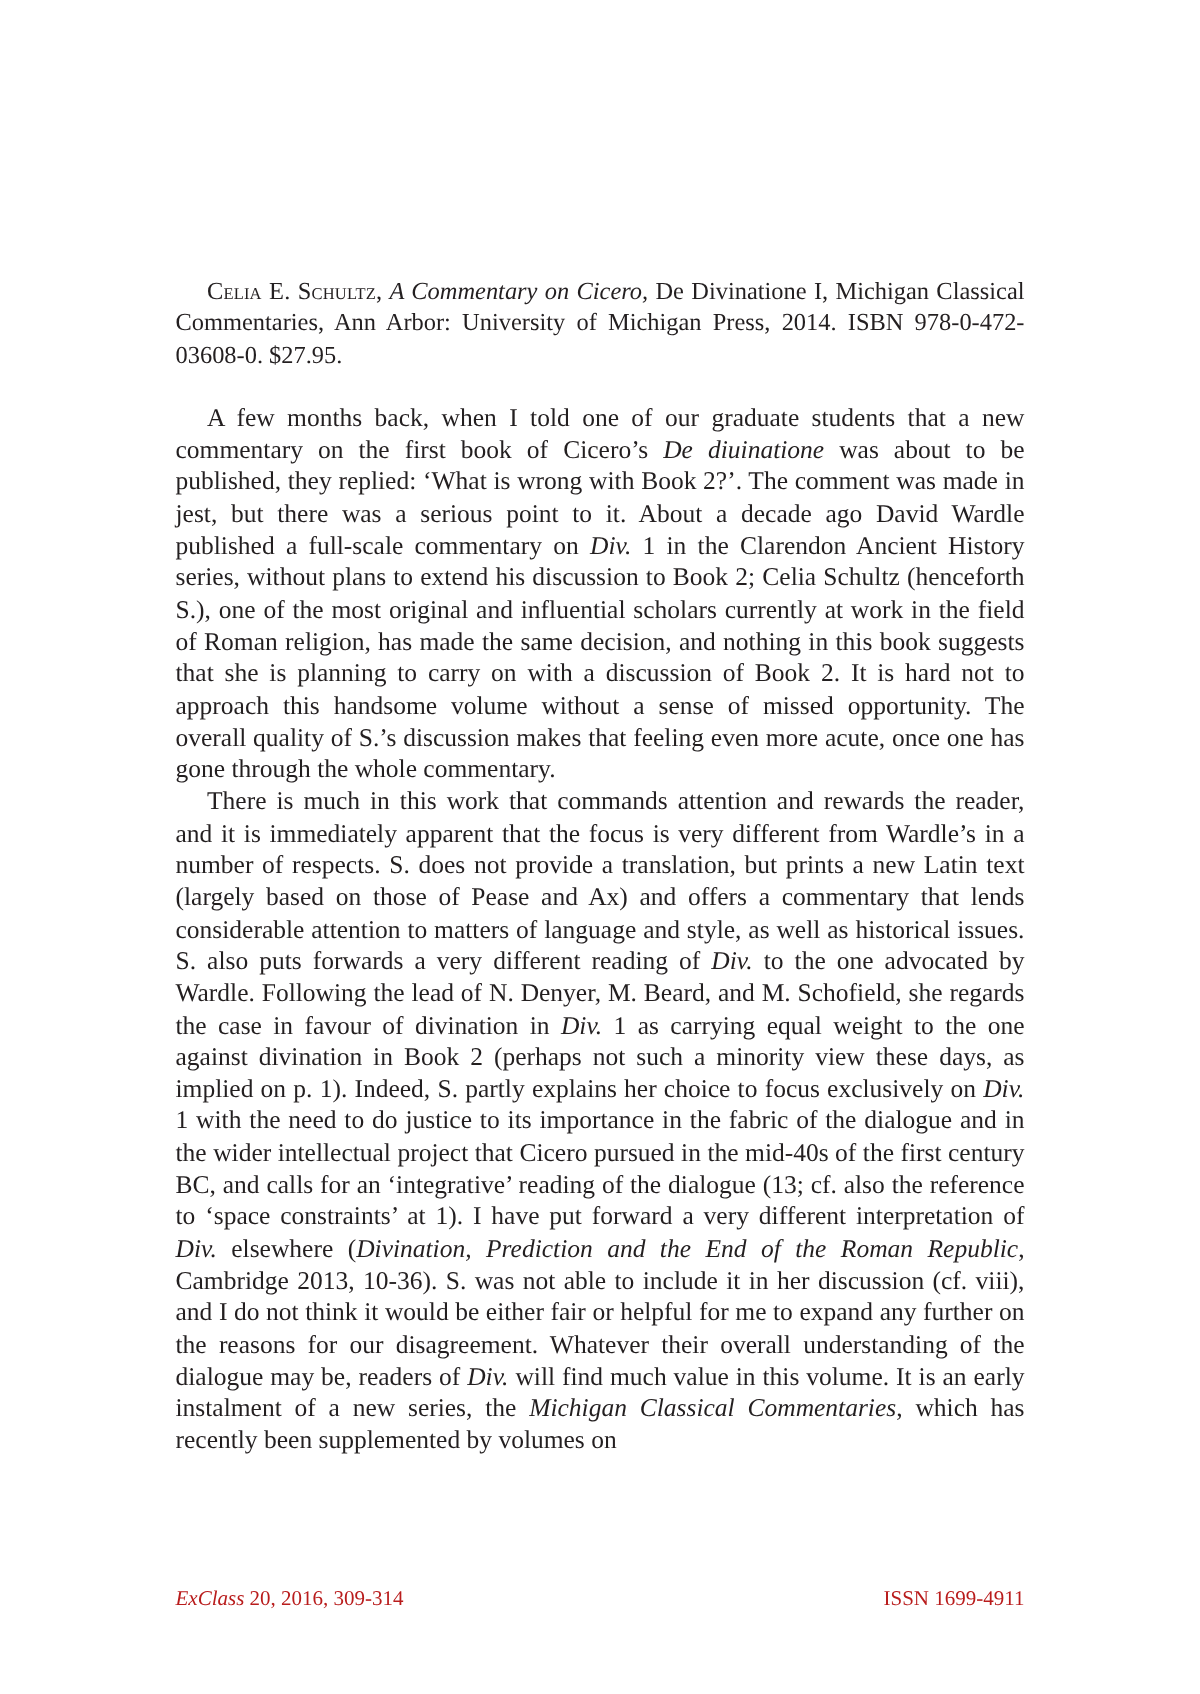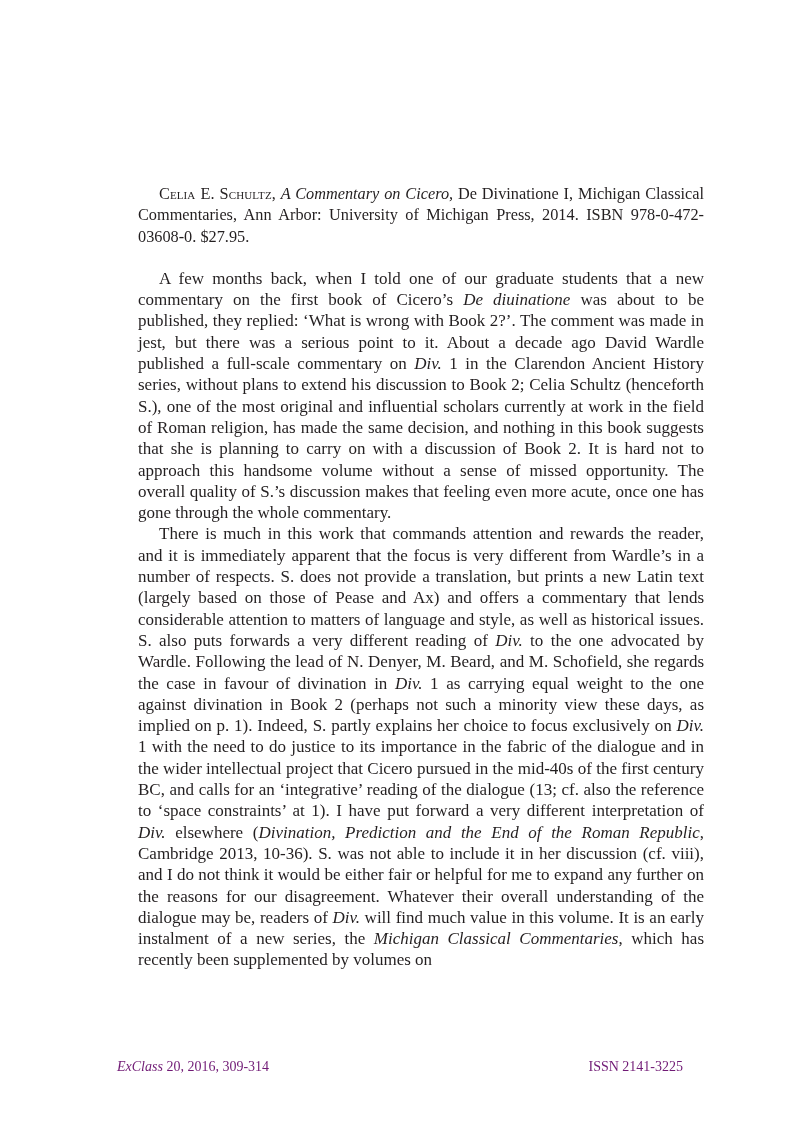--- a/index.html
+++ b/index.html
@@ -14,21 +14,20 @@
     background: #ffffff;
     overflow: hidden;
     font-family: "Liberation Serif", "DejaVu Serif", serif;
     color: #231f20;
   }
   .content {
     position: absolute;
     left: 117px;
     top: 183px;
     width: 566px;
-    margin-left: 21px;
   }
   .citation {
     font-size: 16.3px;
     line-height: 21.3px;
     text-align: justify;
     text-justify: inter-word;
     margin: 0 0 21px 0;
     hyphens: none;
   }
   .citation .indent-lead {
@@ -55,21 +54,21 @@
   }
   .footer {
     position: absolute;
     left: 117px;
     top: 1059px;
     width: 566px;
     display: flex;
     justify-content: space-between;
     align-items: baseline;
     font-size: 14px;
-    color: #701a75;
+    color: #b91c1c;
   }
   .footer-left, .footer-right {
     white-space: nowrap;
   }
 </style>
 </head>
 <body>
 
 <div class="page">
 
@@ -81,16 +80,16 @@
 
     <p class="body"><span>A few months back, when I told one of our graduate students that a new commentary on the first book of Cicero’s </span><span class="ital">De diuinatione</span><span> was about to be published, they replied: ‘What is wrong with Book 2?’. The comment was made in jest, but there was a serious point to it. About a decade ago David Wardle published a full-scale commentary on </span><span class="ital">Div.</span><span> 1 in the Clarendon Ancient History series, without plans to extend his discussion to Book 2; Celia Schultz (henceforth S.), one of the most original and influential scholars currently at work in the field of Roman religion, has made the same decision, and nothing in this book suggests that she is planning to carry on with a discussion of Book 2. It is hard not to approach this handsome volume without a sense of missed opportunity. The overall quality of S.’s discussion makes that feeling even more acute, once one has gone through the whole commentary.</span></p>
     <p class="body last-line-flush"><span>There is much in this work that commands attention and rewards the reader, and it is immediately apparent that the focus is very different from Wardle’s in a number of respects. S. does not provide a translation, but prints a new Latin text (largely based on those of Pease and Ax) and offers a commentary that lends considerable attention to matters of language and style, as well as historical issues. S. also puts forwards a very different reading of </span><span class="ital">Div.</span><span> to the one advocated by Wardle. Following the lead of N. Denyer, M. Beard, and M. Schofield, she regards the case in favour of divination in </span><span class="ital">Div.</span><span> 1 as carrying equal weight to the one against divination in Book 2 (perhaps not such a minority view these days, as implied on p. 1). Indeed, S. partly explains her choice to focus exclusively on </span><span class="ital">Div.</span><span> 1 with the need to do justice to its importance in the fabric of the dialogue and in the wider intellectual project that Cicero pursued in the mid-40s of the first century BC, and calls for an ‘integrative’ reading of the dialogue (13; cf. also the reference to ‘space constraints’ at 1). I have put forward a very different interpretation of </span><span class="ital">Div.</span><span> elsewhere (</span><span class="ital">Divination, Prediction and the End of the Roman Republic</span><span>, Cambridge 2013, 10-36). S. was not able to include it in her discussion (cf. viii), and I do not think it would be either fair or helpful for me to expand any further on the reasons for our disagreement. Whatever their overall understanding of the dialogue may be, readers of </span><span class="ital">Div.</span><span> will find much value in this volume. It is an early instalment of a new series, the </span><span class="ital">Michigan Classical Commentaries</span><span>, which has recently been supplemented by volumes on</span></p>
 
   </div>
 
   <div class="footer">
     <div class="footer-left">
       <span class="ital">ExClass</span><span> 20, 2016, 309-314</span>
     </div>
-    <div class="footer-right">ISSN 2141-3225</div>
+    <div class="footer-right">ISSN 1699-4911</div>
   </div>
 
 </div>
 
 </body></html>

